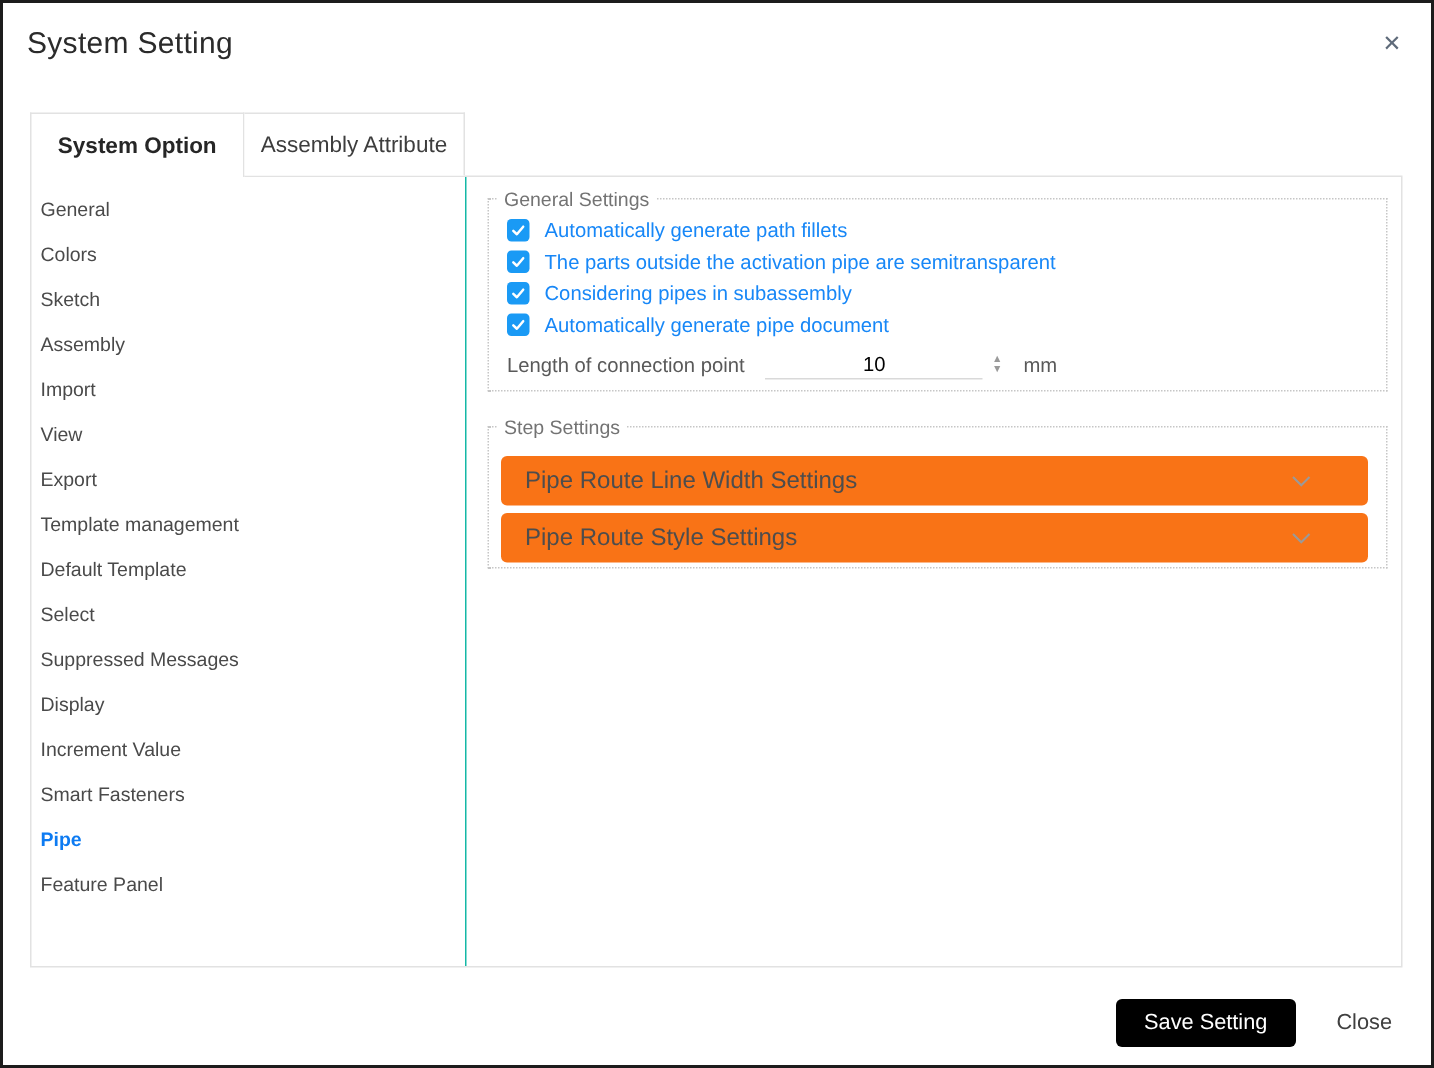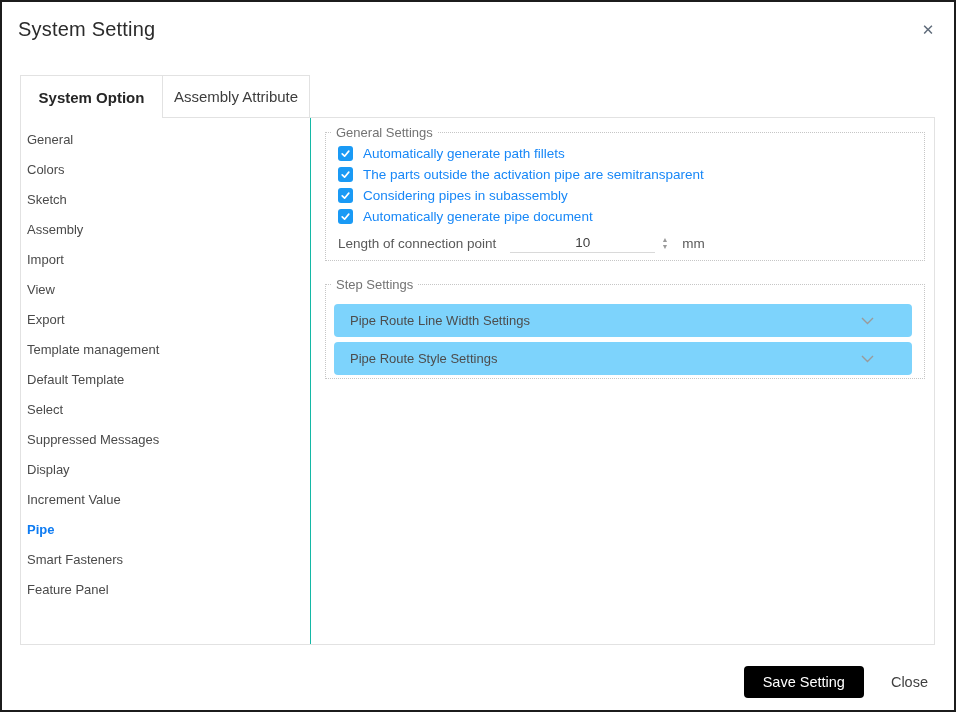--- a/index.html
+++ b/index.html
@@ -88,36 +88,36 @@
   .cblabel {
     margin-left:10px; font-size:13.5px; color:#1787f7; cursor:pointer;
   }
   .lenrow {
     display:flex; align-items:center;
     margin:9px 0 0 12px; font-size:13.5px; color:#595959;
   }
   .len-input {
     width:145px; margin-left:14px;
     border:none; border-bottom:1px solid #d9d9d9;
-    text-align:center; font-size:13.5px; color:#404040;
+    text-align:center; font-size:13.5px; color:#000000;
     font-family:"Liberation Sans","DejaVu Sans",sans-serif;
     outline:none; background:transparent; height:20px;
   }
   .spinner {
     display:inline-flex; flex-direction:column;
     margin-left:6px; cursor:pointer;
   }
   .sp-arrow { font-size:7px; line-height:7px; color:#9a9a9a; }
   .unit { margin-left:14px; color:#595959; }
   .accordion {
-    height:33px; background:#7dd3fc; border-radius:4px;
+    height:33px; background:#f97316; border-radius:4px;
     margin:0 12px 5px 8px;
     display:flex; align-items:center;
     padding:0 16px;
-    font-size:13px; color:#4d4d4d;
+    font-size:16px; color:#4d4d4d;
     cursor:pointer;
   }
   .acc-first { margin-top:12px; }
   .acc-label { flex:1; }
   .chev { display:inline-flex; margin-right:22px; }
   
   .footer {
     position:absolute; right:26px; bottom:12px;
     display:flex; align-items:center;
   }
@@ -158,22 +158,22 @@
         <div class="side-item">Assembly</div>
         <div class="side-item">Import</div>
         <div class="side-item">View</div>
         <div class="side-item">Export</div>
         <div class="side-item">Template management</div>
         <div class="side-item">Default Template</div>
         <div class="side-item">Select</div>
         <div class="side-item">Suppressed Messages</div>
         <div class="side-item">Display</div>
         <div class="side-item">Increment Value</div>
+        <div class="side-item">Smart Fasteners</div>
         <div class="side-item active">Pipe</div>
-        <div class="side-item">Smart Fasteners</div>
         <div class="side-item">Feature Panel</div>
       </div>
 
       <div class="main">
 
         <fieldset class="fs-general">
           <legend>General Settings</legend>
 
           <div class="cbrow">
             <span class="cb">

